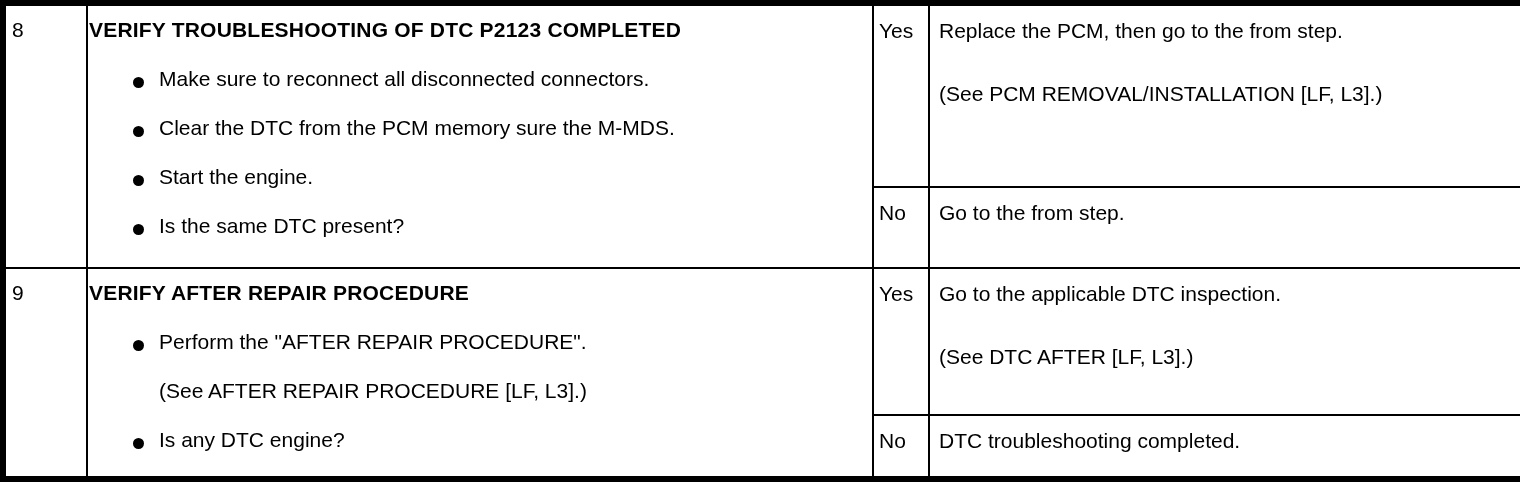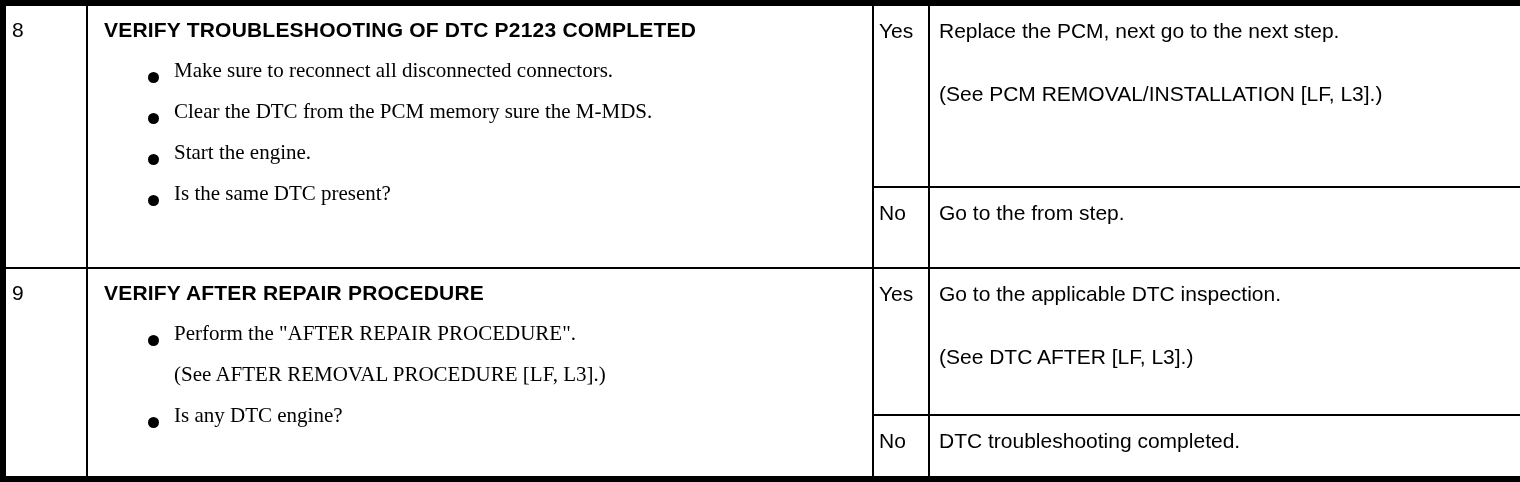--- a/index.html
+++ b/index.html
@@ -34,32 +34,31 @@
   
   tr.h-yes8 { height: 182px; }
   tr.h-no8  { height: 80px;  }
   tr.h-yes9 { height: 145px; }
   tr.h-no9  { height: 63px;  }
 
   td.step-cell {
     padding: 11px 4px 0 6px;
   }
   td.action-cell {
-    padding: 11px 6px 0 16px;
+    padding: 11px 6px 0 1px;
   }
   .action-title {
     font-weight: bold;
     letter-spacing: 0.2px;
   }
   .action-item {
     display: flex;
-    align-items: flex-end;
-    margin-top: 16px;
+    align-items: center;
+    margin-top: 24px;
     margin-left: 44px;
-    font-family: Liberation Serif, serif;
   }
   .action-item .dot {
     flex: 0 0 auto;
     width: 11px;
     height: 11px;
     margin-top: 7px;
     margin-right: 15px;
     border-radius: 50%;
     background: #000000;
   }
@@ -108,21 +107,21 @@
       </div>
       <div class="action-item">
         <span class="dot"></span>
         <span class="txt">Is the same DTC present?</span>
       </div>
     </td>
     <td class="flag-cell">
       <span>Yes</span>
     </td>
     <td class="result-cell">
-      <div class="result-line">Replace the PCM, next go to the next step.</div>
+      <div class="result-line">Replace the PCM, then go to the from step.</div>
       <div class="result-line gap">(See PCM REMOVAL/INSTALLATION [LF, L3].)</div>
     </td>
   </tr>
 
   <tr class="h-no8">
     <td class="flag-cell">
       <span>No</span>
     </td>
     <td class="result-cell">
       <div class="result-line">Go to the from step.</div>
@@ -134,21 +133,21 @@
       <span>9</span>
     </td>
     <td class="action-cell" rowspan="2">
       <div class="action-title">VERIFY AFTER REPAIR PROCEDURE</div>
       <div class="action-item">
         <span class="dot"></span>
         <span class="txt">Perform the "AFTER REPAIR PROCEDURE".</span>
       </div>
       <div class="action-item no-bullet">
         <span class="dot"></span>
-        <span class="txt">(See AFTER REMOVAL PROCEDURE [LF, L3].)</span>
+        <span class="txt">(See AFTER REPAIR PROCEDURE [LF, L3].)</span>
       </div>
       <div class="action-item">
         <span class="dot"></span>
         <span class="txt">Is any DTC engine?</span>
       </div>
     </td>
     <td class="flag-cell">
       <span>Yes</span>
     </td>
     <td class="result-cell">

